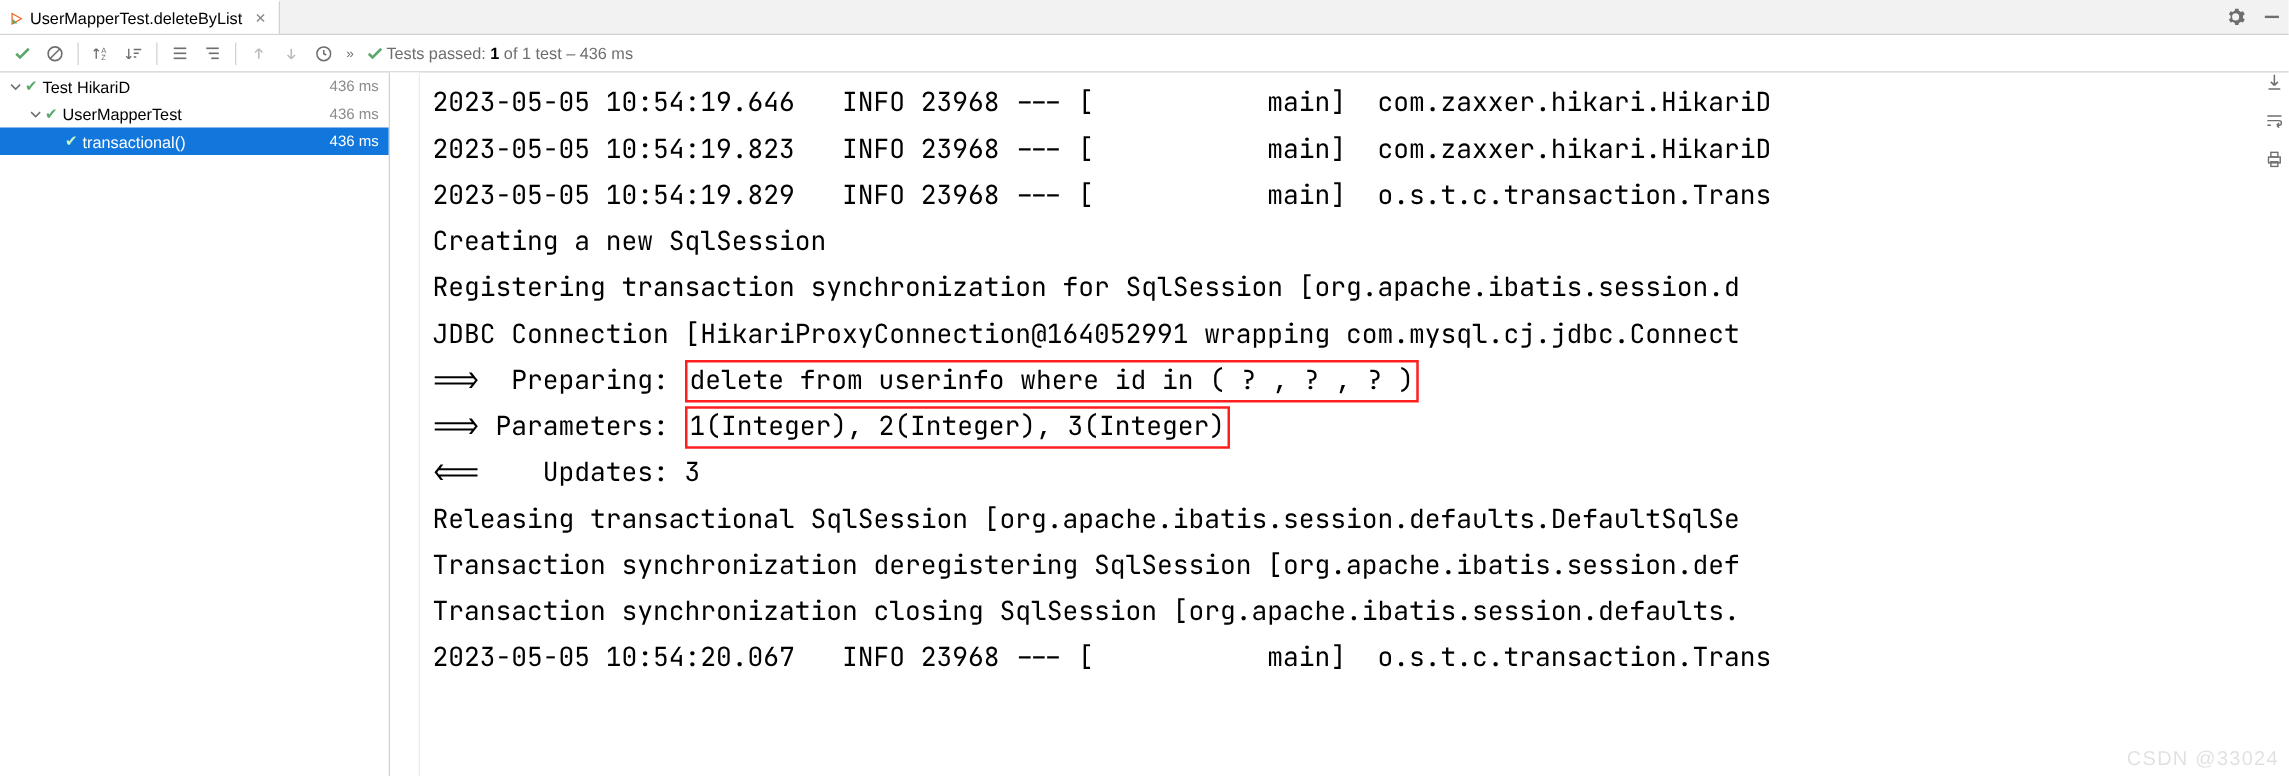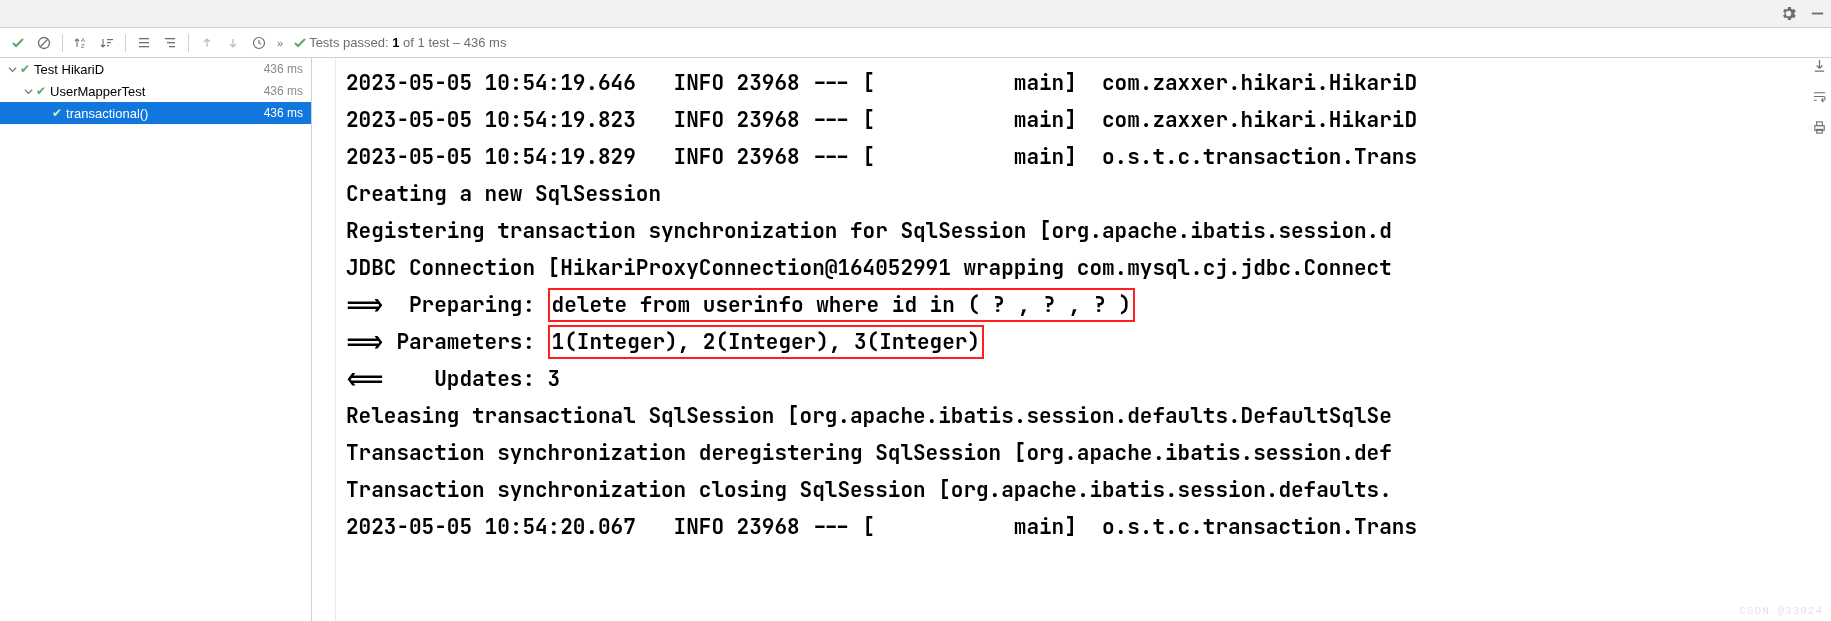--- a/index.html
+++ b/index.html
@@ -26,29 +26,37 @@
   .tree-row.selected { background: #1177dd; color: #fff; }
   .tree-row.selected .dur { color: #fff; }
   .tree-ind { display: inline-block; }
   .tw { width: 12px; height: 12px; display: inline-flex; align-items: center; justify-content: center; color: #6e6e6e; margin-right: 2px; }
   .ok { color: #59a869; margin-right: 4px; font-size: 12px; }
   .tree-row.selected .ok { color: #c7f7c7; }
   .tree-label { flex: 1; }
   .dur { color: #8a8a8a; font-size: 12px; }
   .gutter { width: 24px; border-right: 1px solid #ebebeb; background: #fff; }
   .gutter-icons { position: absolute; right: 0; top: 58px; width: 24px; display: flex; flex-direction: column; gap: 16px; align-items: center; color: #6e6e6e; }
-  .console { flex: 1; overflow: hidden; padding: 6px 0 0 10px; font-family: "JetBrains Mono","Consolas","Courier New",monospace; font-size: 21px; line-height: 37px; white-space: pre; position: relative; font-weight: 700; }
+  .console { flex: 1; overflow: hidden; padding: 6px 0 0 10px; font-family: "JetBrains Mono","Consolas","Courier New",monospace; font-size: 21px; line-height: 37px; white-space: pre; position: relative; font-weight: 400; }
   .hl { border: 2px solid #ff1f1f; display: inline-block; padding: 0 2px; line-height: 30px; margin-top: 2px; }
-  .watermark { position: absolute; right: 8px; bottom: 4px; font-size: 11px; color: rgba(0,0,0,0.12); letter-spacing: 1px; font-family: Liberation Mono, monospace; }
+  .watermark { position: absolute; right: 8px; bottom: 4px; font-size: 16px; color: rgba(0,0,0,0.12); letter-spacing: 1px; font-family: Liberation Sans, sans-serif; }
   svg { display: block; }
 </style>
 </head>
 <body>
 
 <div class="tabbar">
+  <div class="tab active">
+    <svg class="run-icon" viewBox="0 0 12 12">
+        <polygon points="2,1 11,6 2,11" fill="none" stroke="#f26522" stroke-width="1.2"></polygon>
+        <polygon points="3,7 6,10 3,10" fill="#59a869" stroke="#59a869"></polygon>
+      </svg>
+    <span class="tab-label">UserMapperTest.deleteByList</span>
+    <span class="tab-close">✕</span>
+  </div>
   <div class="tabbar-right">
     <svg class="gear-icon" viewBox="0 0 16 16">
         <path fill="#6e6e6e" d="M8 5a3 3 0 100 6 3 3 0 000-6zm6.3 3c0 .34-.03.67-.08 1l1.56 1.22-1.5 2.6-1.84-.62c-.5.42-1.07.76-1.7.99L10.5 15h-3l-.24-1.81a5.9 5.9 0 01-1.7-.99l-1.84.62-1.5-2.6L3.78 9a6.2 6.2 0 010-2L2.22 5.78l1.5-2.6 1.84.62c.5-.42 1.07-.76 1.7-.99L7.5 1h3l.24 1.81c.63.23 1.2.57 1.7.99l1.84-.62 1.5 2.6L14.22 7c.05.33.08.66.08 1z"></path>
       </svg>
     <svg class="min-icon" viewBox="0 0 16 16">
         <rect x="2" y="7" width="12" height="2" fill="#6e6e6e"></rect>
       </svg>
   </div>
 </div>
 

